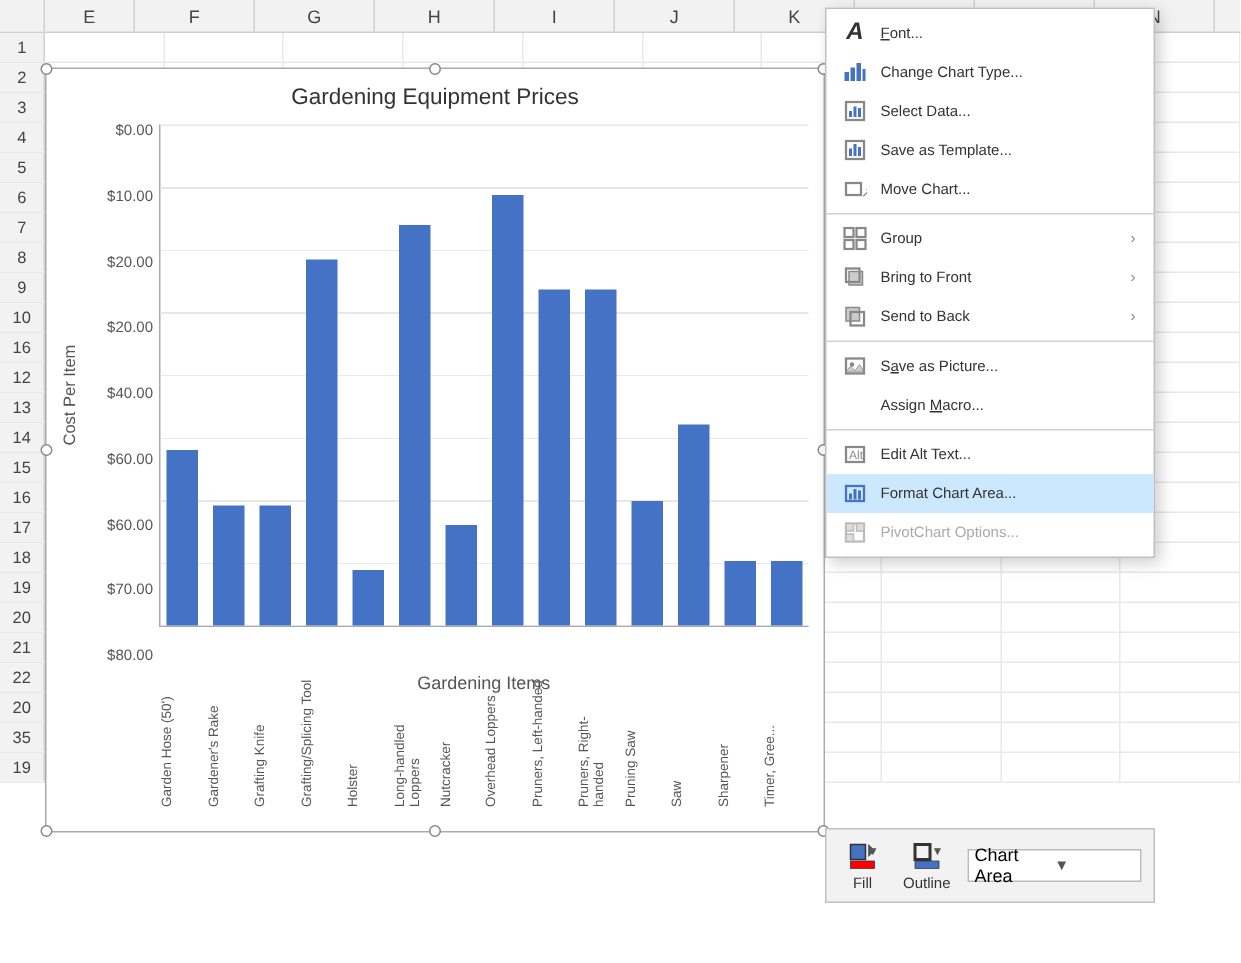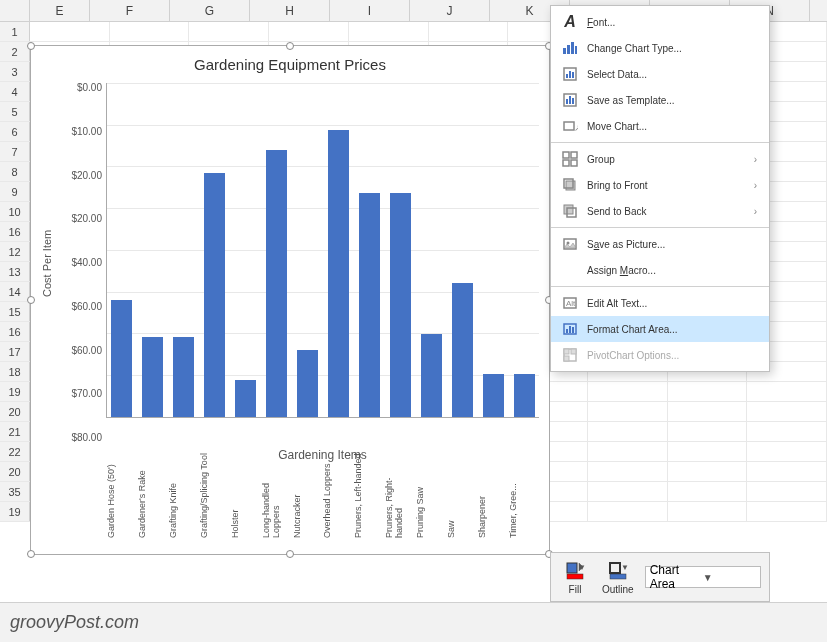--- a/index.html
+++ b/index.html
@@ -810,23 +810,20 @@
             <div style="flex: 1 1 0%; overflow: hidden;">
               <div style="font-size: 9px; color: rgb(85, 85, 85); writing-mode: vertical-rl; transform: rotate(180deg); height: 90px; text-align: left; overflow: hidden; text-overflow: ellipsis;">Timer, Gree...</div>
             </div>
           </div>
       </div>
     </div>
 
     <div style="text-align:center; font-size:12px; color:#555; margin-top:5px; margin-left:65px;">Gardening Items</div>
   </div>
 
-  <div class="bottom-bar">
-    <span class="groovy-logo">groovyPost.com</span>
-  </div>
 
   <div class="context-menu" id="context-menu">
       <div class="menu-item">
         <div class="menu-item-icon">
           <span style="font-size:16px;font-style:italic;font-weight:bold;color:#333;">A</span>
         </div>
         <div class="menu-item-label"><span style="text-decoration:underline;">F</span>ont...</div>
       </div>
       <div class="menu-item">
         <div class="menu-item-icon">

